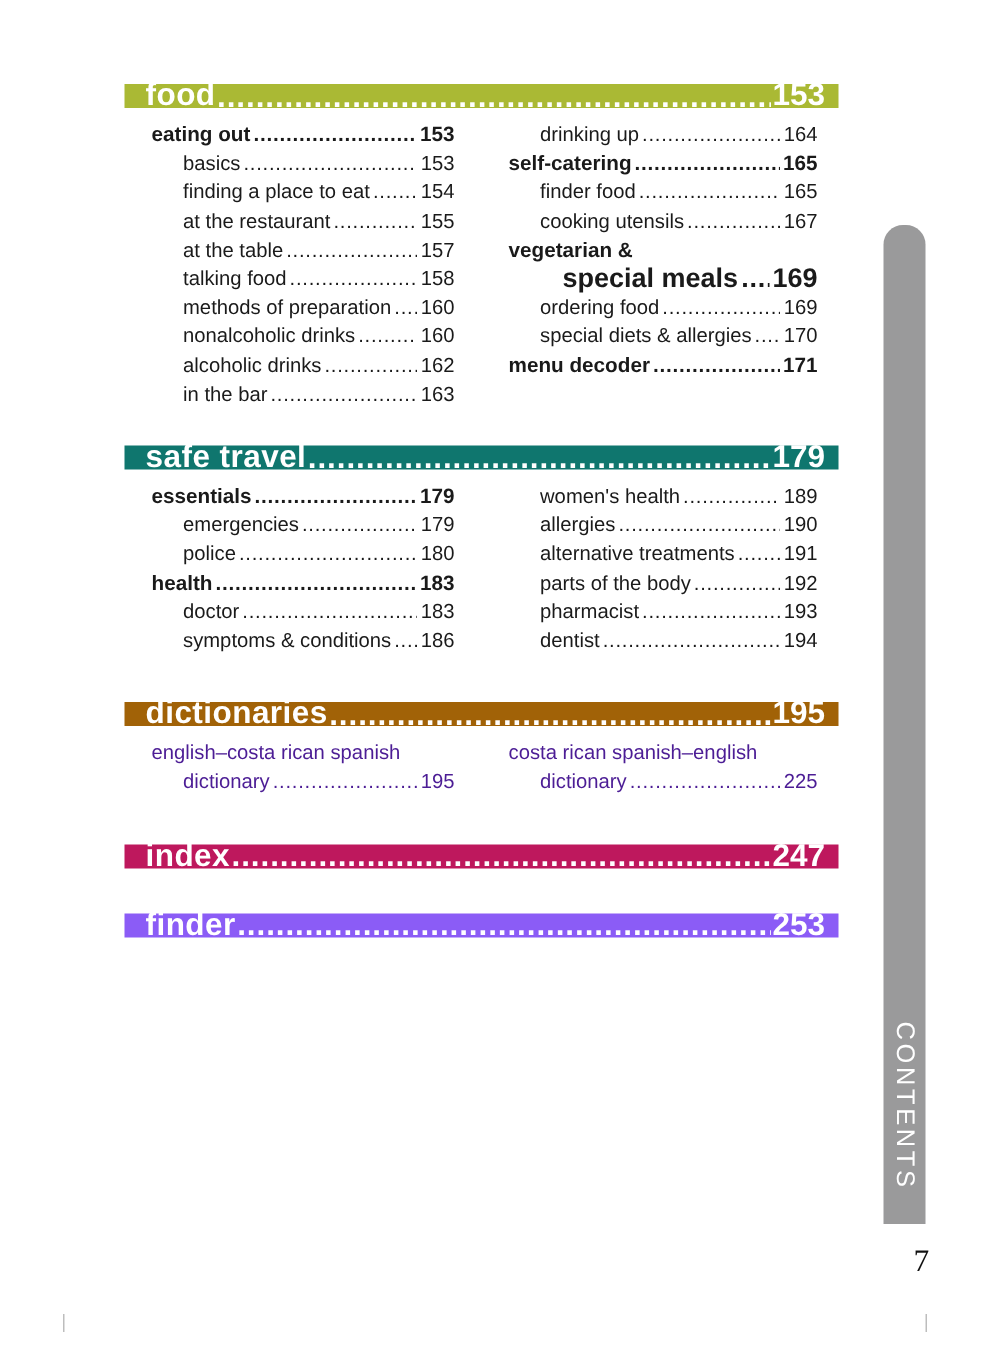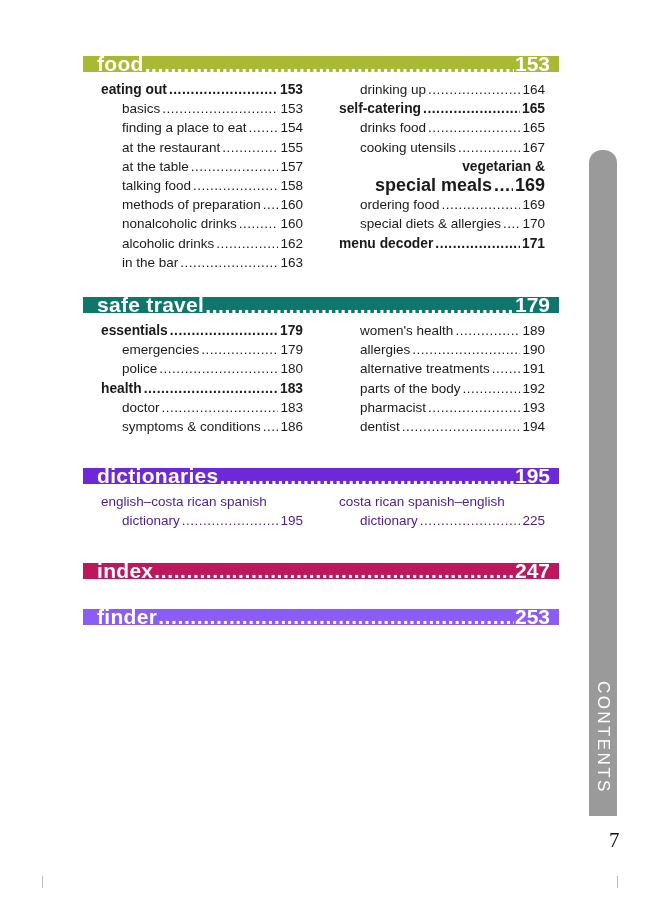--- a/index.html
+++ b/index.html
@@ -108,21 +108,20 @@
   .col.left  { padding-left: 18px;  padding-right: 18px; }
   .col.right { padding-left: 18px;  padding-right: 14px; }
 
   .entry {
     display: flex;
     align-items: baseline;
     font-size: 13.5px;
     line-height: 19.2px;
     color: #1a1a1a;
     white-space: nowrap;
-    text-align: right;
   }
   .entry .label {
     flex: 0 0 auto;
   }
   .entry .dots {
     flex: 1 1 auto;
     overflow: hidden;
     white-space: nowrap;
     letter-spacing: 0.5px;
     margin: 0 2px;
@@ -253,21 +252,21 @@
           <span class="label">drinking up</span>
           <span class="dots">........................................................................................................................</span>
           <span class="pg">164</span>
         </div>
         <div class="entry lvl1">
           <span class="label">self-catering</span>
           <span class="dots">........................................................................................................................</span>
           <span class="pg">165</span>
         </div>
         <div class="entry lvl2">
-          <span class="label">drinks food</span>
+          <span class="label">finder food</span>
           <span class="dots">........................................................................................................................</span>
           <span class="pg">165</span>
         </div>
         <div class="entry lvl2">
           <span class="label">cooking utensils</span>
           <span class="dots">........................................................................................................................</span>
           <span class="pg">167</span>
         </div>
         <div class="entry lvl1 nodots">
           <span class="label">vegetarian &amp;</span>
@@ -368,21 +367,21 @@
           <span class="dots">........................................................................................................................</span>
           <span class="pg">194</span>
         </div>
       </div>
     </div>
   </div>
 
   <div class="spacer-md"></div>
 
   <div class="section">
-    <div class="sec-bar" style="background:#6d28d9">
+    <div class="sec-bar" style="background:#a16207">
       <span class="sec-title">dictionaries</span>
       <span class="sec-dots">........................................................................................................................</span>
       <span class="sec-page">195</span>
     </div>
     <div class="cols">
       <div class="col left">
         <div class="dict-entry">
           <span class="l1">english–costa rican spanish</span>
           <span class="l2">
             <span>dictionary</span>

